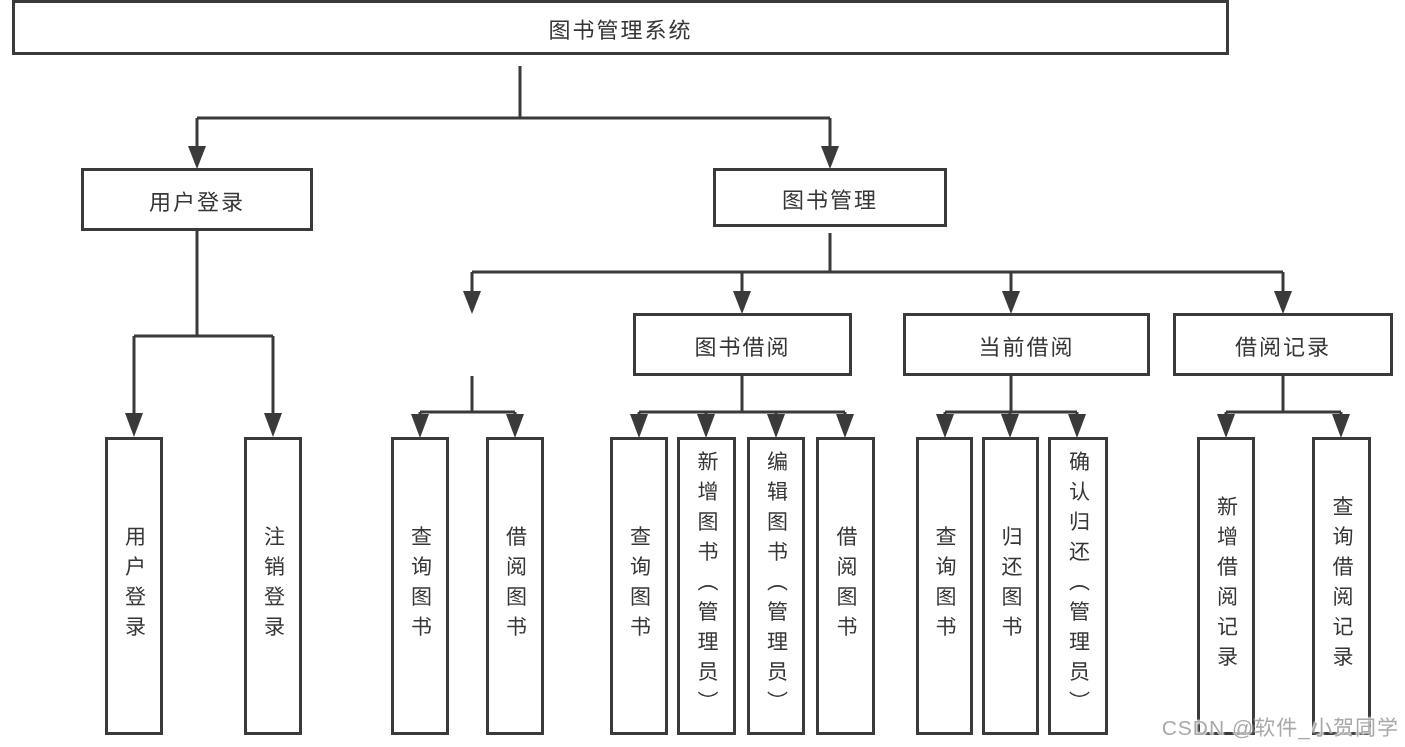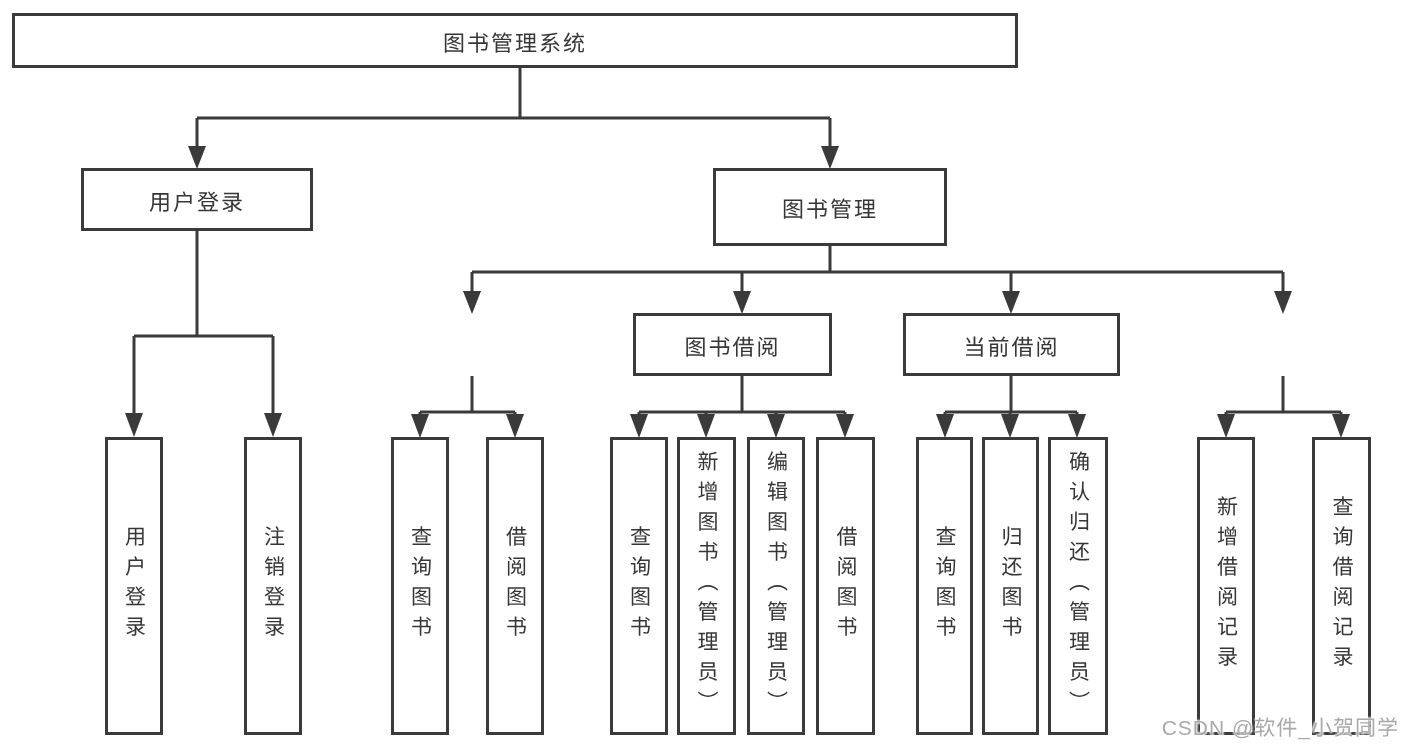--- a/index.html
+++ b/index.html
@@ -96,27 +96,28 @@
       <polygon points="767,414 785,414 776,438"></polygon>
       <polygon points="836,414 854,414 845,438"></polygon>
       <polygon points="936,414 954,414 945,438"></polygon>
       <polygon points="1001,414 1019,414 1010,438"></polygon>
       <polygon points="1068,414 1086,414 1077,438"></polygon>
       <polygon points="1217,414 1235,414 1226,438"></polygon>
       <polygon points="1332,414 1350,414 1341,438"></polygon>
     </g>
   </svg>
 
-  <div class="node hbox" style="left:12px;top:13px;width:1006px;height:55px;">图书管理系统</div>
+  <div class="node hbox" style="left:12px;top:0;width:1217px;height:55px;">图书管理系统</div>
 
   <div class="node hbox" style="left:81px;top:168px;width:232px;height:63px;">用户登录</div>
-  <div class="node hbox" style="left:713px;top:168px;width:234px;height:78px;">图书管理</div>
+  <div class="node hbox" style="left:713px;top:168px;width:234px;height:59px;">图书管理</div>
 
-  <div class="node hbox" style="left:633px;top:313px;width:199px;height:63px;">图书借阅</div>
-  <div class="node hbox" style="left:903px;top:313px;width:217px;height:63px;text-align:right;">当前借阅</div>
+  <div class="node hbox" style="left:633px;top:313px;width:219px;height:63px;">图书借阅</div>
+  <div class="node hbox" style="left:903px;top:313px;width:247px;height:63px;text-align:right;">当前借阅</div>
+  <div class="node hbox" style="left:1173px;top:313px;width:220px;height:63px;">借阅记录</div>
 
   <div class="node vbox" style="left:105px;top:437px;width:58px;height:298px;">用户登录</div>
   <div class="node vbox" style="left:244px;top:437px;width:58px;height:298px;">注销登录</div>
 
   <div class="node vbox" style="left:391px;top:437px;width:58px;height:298px;">查询图书</div>
   <div class="node vbox" style="left:486px;top:437px;width:58px;height:298px;">借阅图书</div>
 
   <div class="node vbox" style="left:610px;top:437px;width:58px;height:298px;">查询图书</div>
   <div class="node vbox" style="left:677px;top:437px;width:59px;height:298px;">新增图书（管理员）</div>
   <div class="node vbox" style="left:747px;top:437px;width:58px;height:298px;">编辑图书（管理员）</div>

